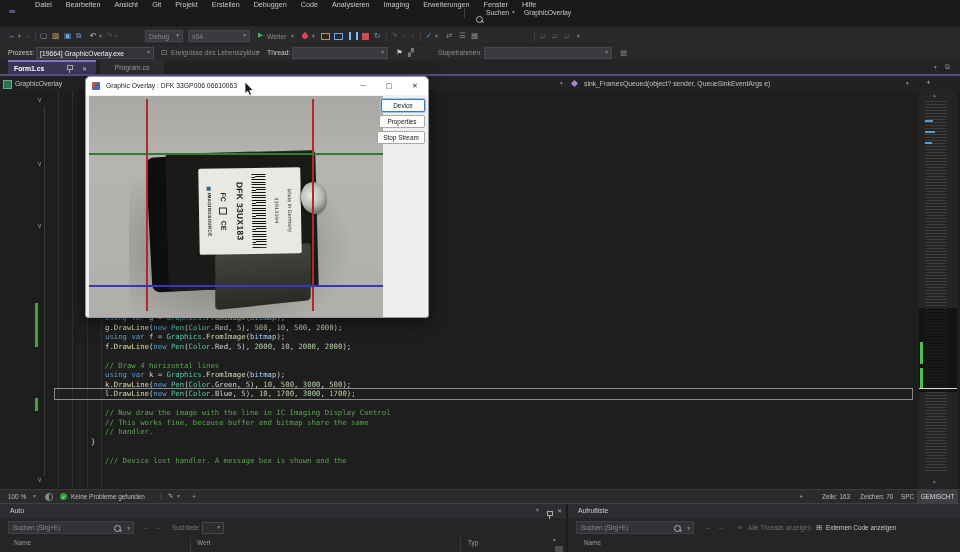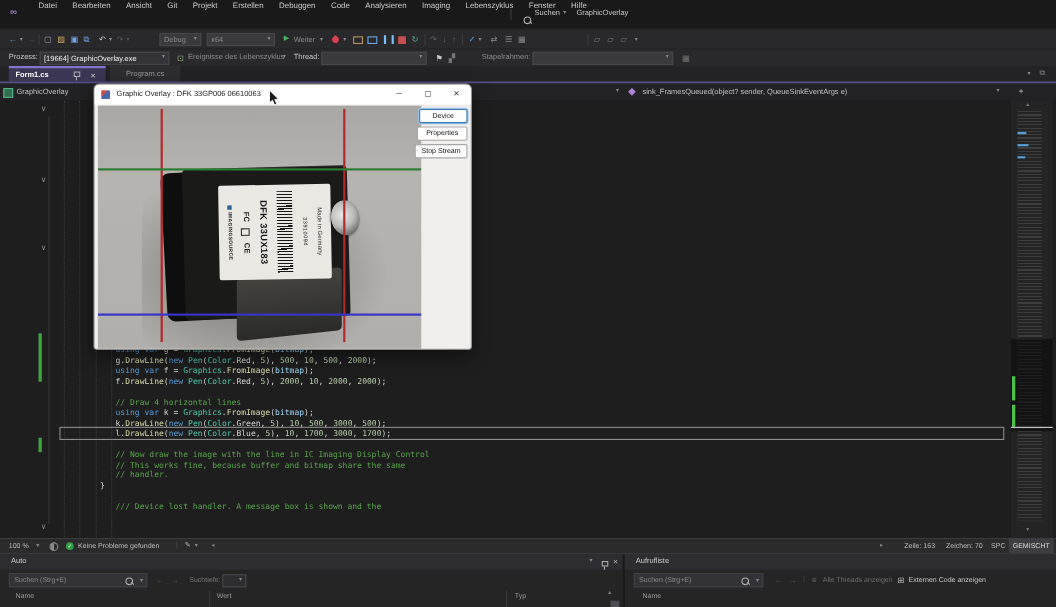--- a/index.html
+++ b/index.html
@@ -139,21 +139,21 @@
         <span class="menu-item">Datei</span>
         <span class="menu-item">Bearbeiten</span>
         <span class="menu-item">Ansicht</span>
         <span class="menu-item">Git</span>
         <span class="menu-item">Projekt</span>
         <span class="menu-item">Erstellen</span>
         <span class="menu-item">Debuggen</span>
         <span class="menu-item">Code</span>
         <span class="menu-item">Analysieren</span>
         <span class="menu-item">Imaging</span>
-        <span class="menu-item">Lebenszyklus</span>
+        <span class="menu-item">Erweiterungen</span>
         <span class="menu-item">Fenster</span>
         <span class="menu-item">Hilfe</span>
       </div>
   <span class="abs vsep" style="left:464px;top:8px;"></span>
   <span class="abs mag" style="left:476px;top:9px;"></span>
   <span class="abs tbtxt" style="left:486px;top:9px;">Suchen</span>
   <span class="abs caret" style="left:512px;top:10px;">▾</span>
   <span class="abs tbtxt" style="left:524px;top:9px;">GraphicOverlay</span>
 </div>
 

